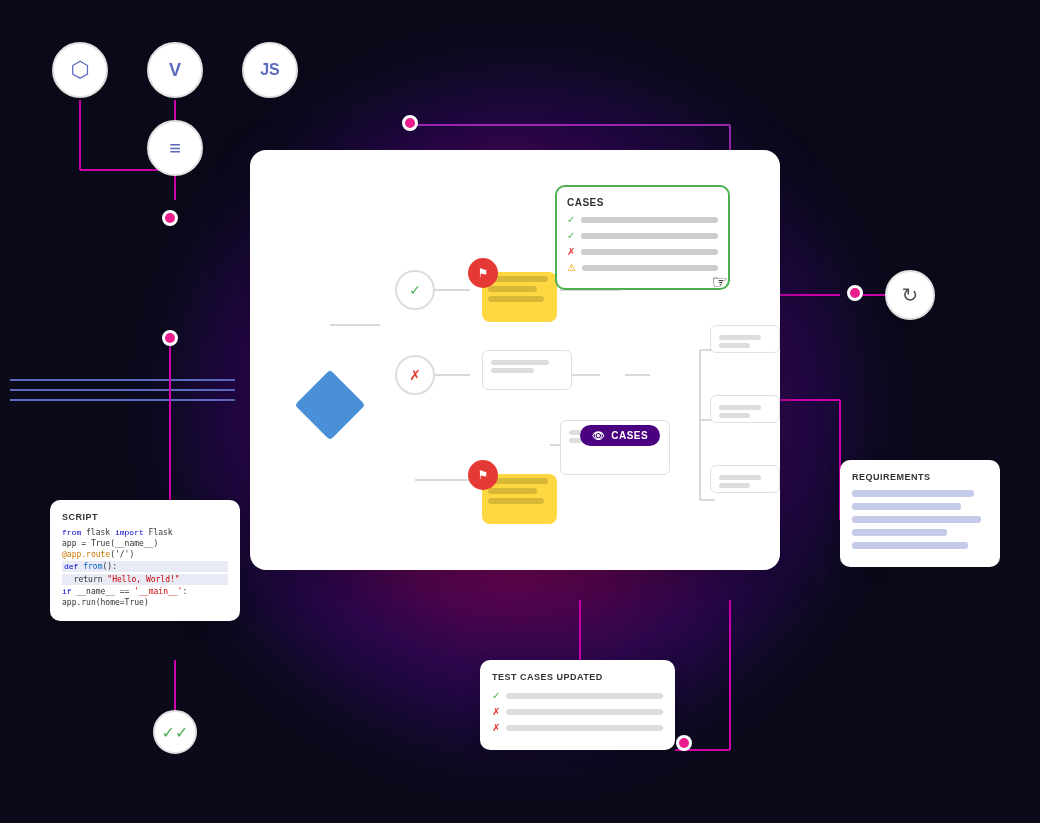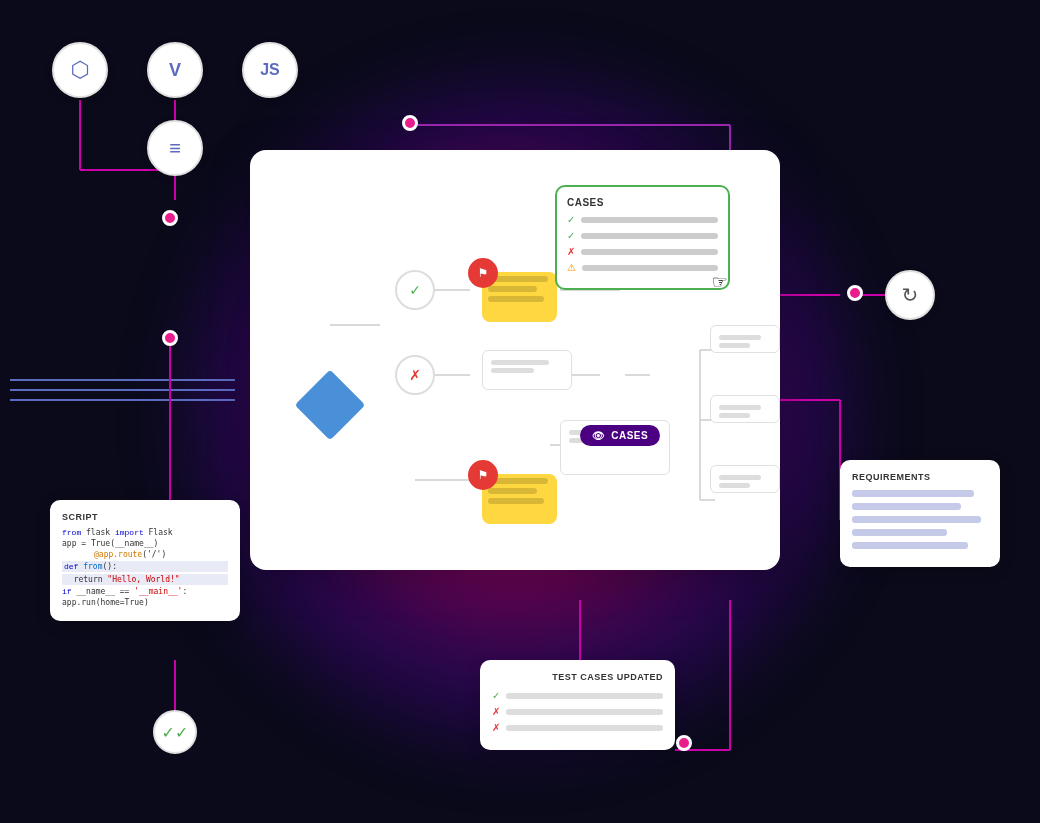--- a/index.html
+++ b/index.html
@@ -262,21 +262,20 @@
     .test-cases-card {
       position: absolute;
       top: 660px;
       left: 480px;
       width: 195px;
       background: white;
       border-radius: 10px;
       padding: 12px;
       z-index: 25;
       box-shadow: 0 4px 15px rgba(0,0,0,0.2);
-      text-align: right;
     }
 
     .test-title {
       font-size: 9px;
       font-weight: 700;
       color: #333;
       margin-bottom: 8px;
       letter-spacing: 0.5px;
     }
 
@@ -545,21 +544,21 @@
 
 <div class="script-card">
   <div class="script-title">SCRIPT</div>
   <div class="code-line">
     <span class="code-keyword">from</span> flask <span class="code-keyword">import</span> Flask
   </div>
   <div class="code-line">
     app = True(__name__)
   </div>
   <div class="code-line">
-    <span style="color:#cc7700;margin-left:32px;">@app.route</span>('/')
+    <span style="color:#cc7700;">@app.route</span>('/')
   </div>
   <div class="code-line code-highlight">
     <span class="code-keyword">def</span> <span class="code-fn">from</span>():
   </div>
   <div class="code-line code-highlight">
     &nbsp;&nbsp;return <span class="code-string">"Hello, World!"</span>
   </div>
   <div class="code-line">
     <span class="code-keyword">if</span> __name__ == <span class="code-string">'__main__'</span>:
   </div>

